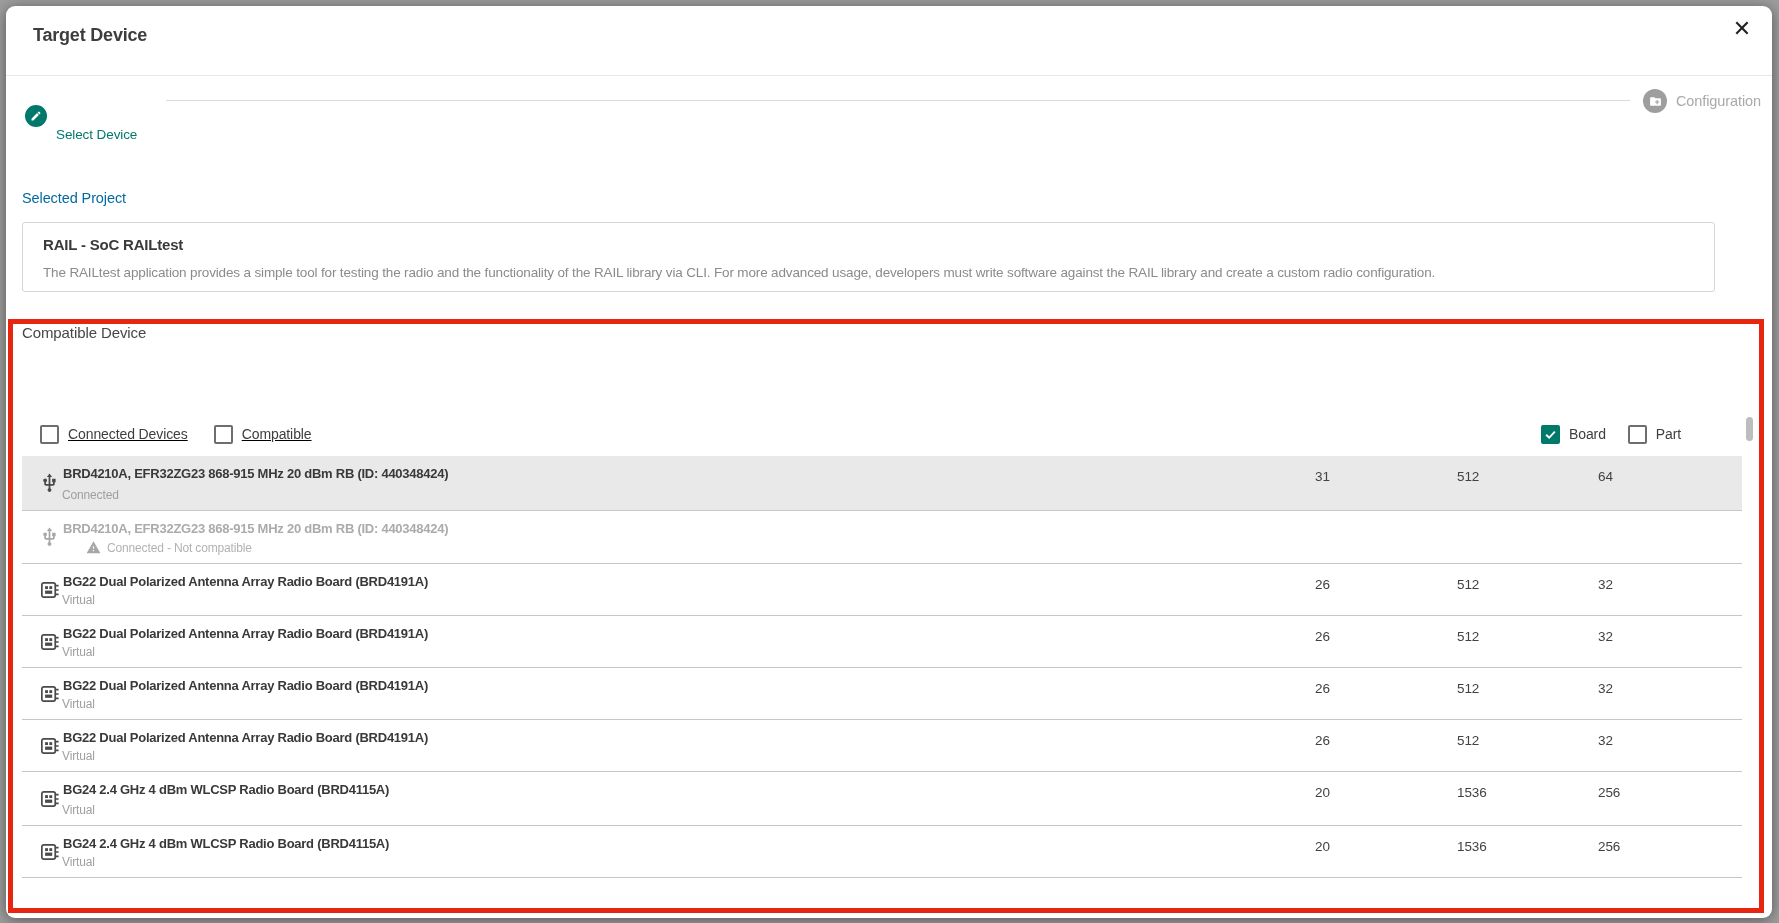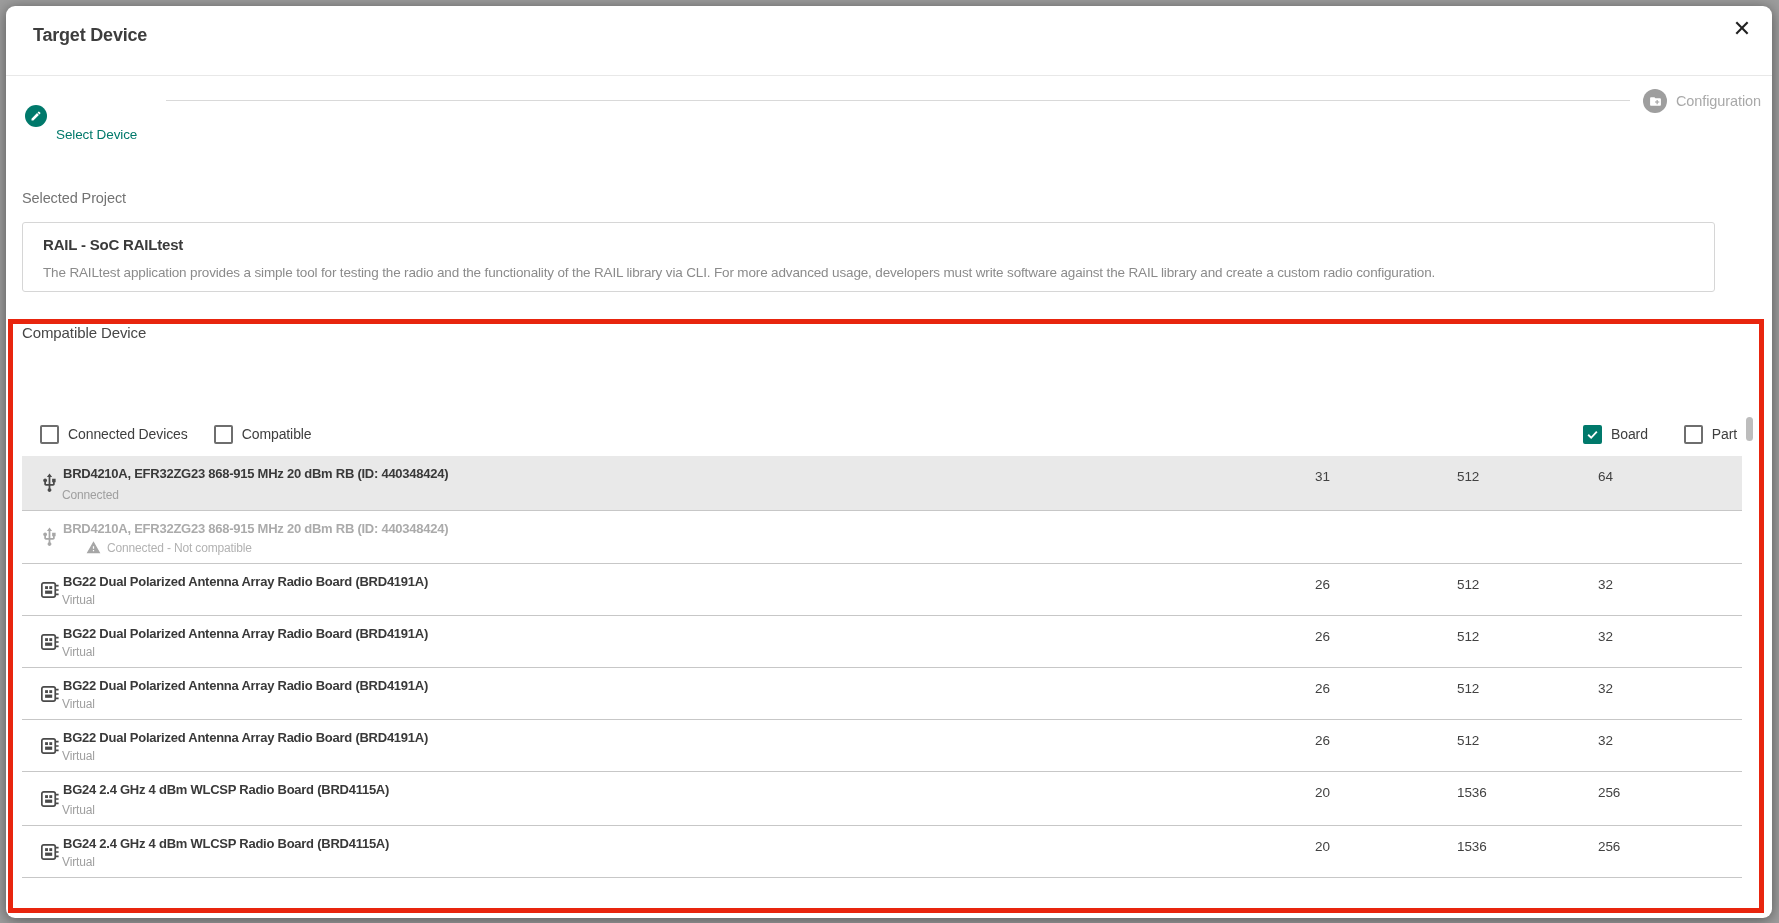--- a/index.html
+++ b/index.html
@@ -23,38 +23,38 @@
   .step1{position:absolute;left:19px;top:84px;display:flex;align-items:center;gap:9px;}
   .step2{position:absolute;left:1637px;top:83px;display:flex;align-items:center;gap:9px;}
   .step-circle{border-radius:50%;display:flex;align-items:center;justify-content:center;flex:0 0 auto;}
   .step-circle.teal{width:22px;height:22px;background:#00796b;}
   .step-circle.gray{width:24px;height:24px;background:#9e9e9e;}
   .step1 .step-label{font-size:13.5px;color:#00796b;margin-top:37px;}
   .step2 .step-label{font-size:14.5px;color:#a9a9a9;}
   .step-line{position:absolute;left:160px;top:94px;width:1464px;height:1px;background:#d9d9d9;}
   
   .proj-row{position:absolute;left:16px;right:16px;top:184px;display:flex;justify-content:space-between;align-items:baseline;}
-  .proj-label{font-size:14.5px;color:#737373;}
+  .proj-label{font-size:14.5px;color:#0369a1;}
   .sdk-line{font-size:14.5px;color:#3b3b3b;white-space:nowrap;}
   .sdk-line b{color:#161616;font-weight:bold;}
   .proj-box{position:absolute;left:16px;top:216px;width:1693px;height:70px;border:1px solid #d6d6d6;border-radius:3px;box-sizing:border-box;background:#fff;}
   .proj-name{position:absolute;left:20px;top:13px;font-size:15px;font-weight:bold;color:#3a3a3a;letter-spacing:-0.2px;}
   .proj-desc{position:absolute;left:20px;top:42px;font-size:13.5px;color:#8b8b8b;letter-spacing:-0.15px;}
   
   .cd-label{position:absolute;left:16px;top:318px;font-size:15px;color:#474747;}
   .dropdown{position:absolute;left:16px;top:346px;width:1734px;height:58px;border:2px solid #00796b;border-radius:4px;box-sizing:border-box;background:#fff;cursor:pointer;}
   .dd-chip{position:absolute;left:15px;top:50%;transform:translateY(-48%);color:#3f3f3f;}
   .dd-ph{position:absolute;left:50px;top:11px;font-size:13px;color:#00796b;}
   .caret-up{position:absolute;right:21px;top:50%;margin-top:-3px;width:0;height:0;
     border-left:6px solid transparent;border-right:6px solid transparent;border-bottom:7px solid #5a5a5a;}
   
   .filter-bar{position:absolute;left:16px;top:406px;width:1734px;height:44px;}
   .fl,.fr{position:absolute;top:0;height:44px;display:flex;align-items:center;gap:26px;}
-  .fl{left:18px;}
-  .fr{left:1561px;gap:36px;}
+  .fl{left:18px;text-decoration:underline;}
+  .fr{left:1519px;gap:22px;}
   .cb-item{display:flex;align-items:center;gap:9px;cursor:pointer;}
   .cb{width:19px;height:19px;border:2px solid #6e6e6e;border-radius:2px;box-sizing:border-box;background:#fff;display:flex;align-items:center;justify-content:center;}
   .cb.checked{background:#00796b;border-color:#00796b;}
   .cb-label{font-size:14px;color:#3e3e3e;}
   .scroll-thumb{position:absolute;left:1740px;top:411px;width:7px;height:24px;border-radius:4px;background:#bdbdbd;cursor:pointer;}
   
   .table{position:absolute;left:16px;top:450px;width:1720px;}
   .thead{position:relative;height:26px;border-top:1px solid #e4e4e4;border-bottom:1px solid #8f8f8f;font-size:13.5px;color:#3f3f3f;}
   .th{position:absolute;top:4px;display:flex;align-items:center;gap:8px;cursor:pointer;}
   .th-name{left:8px;}

